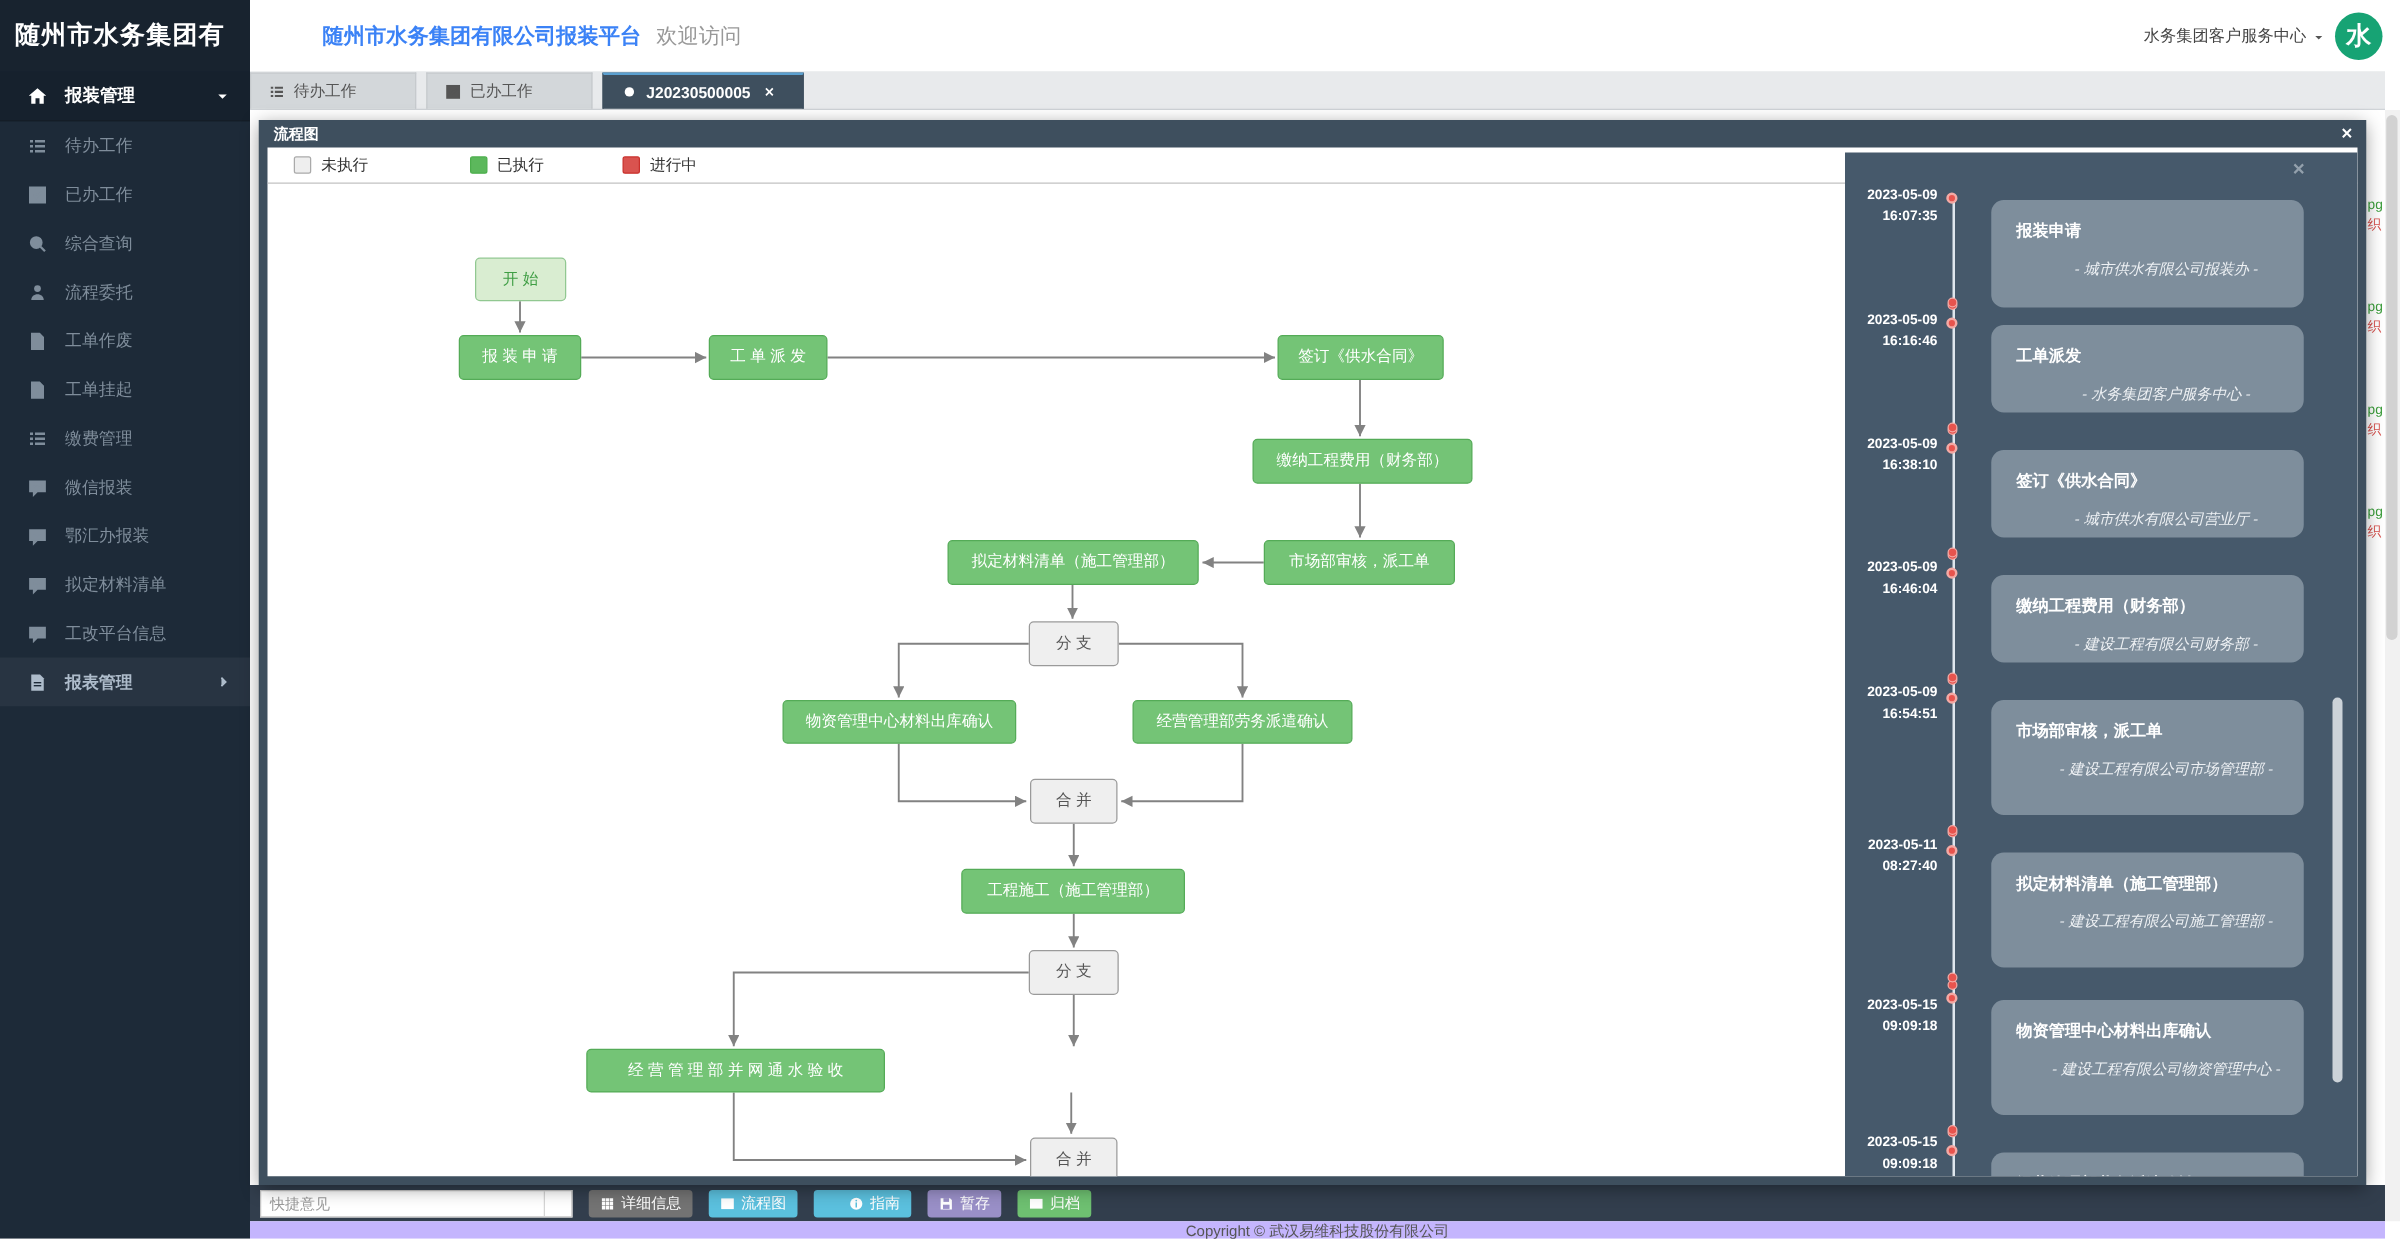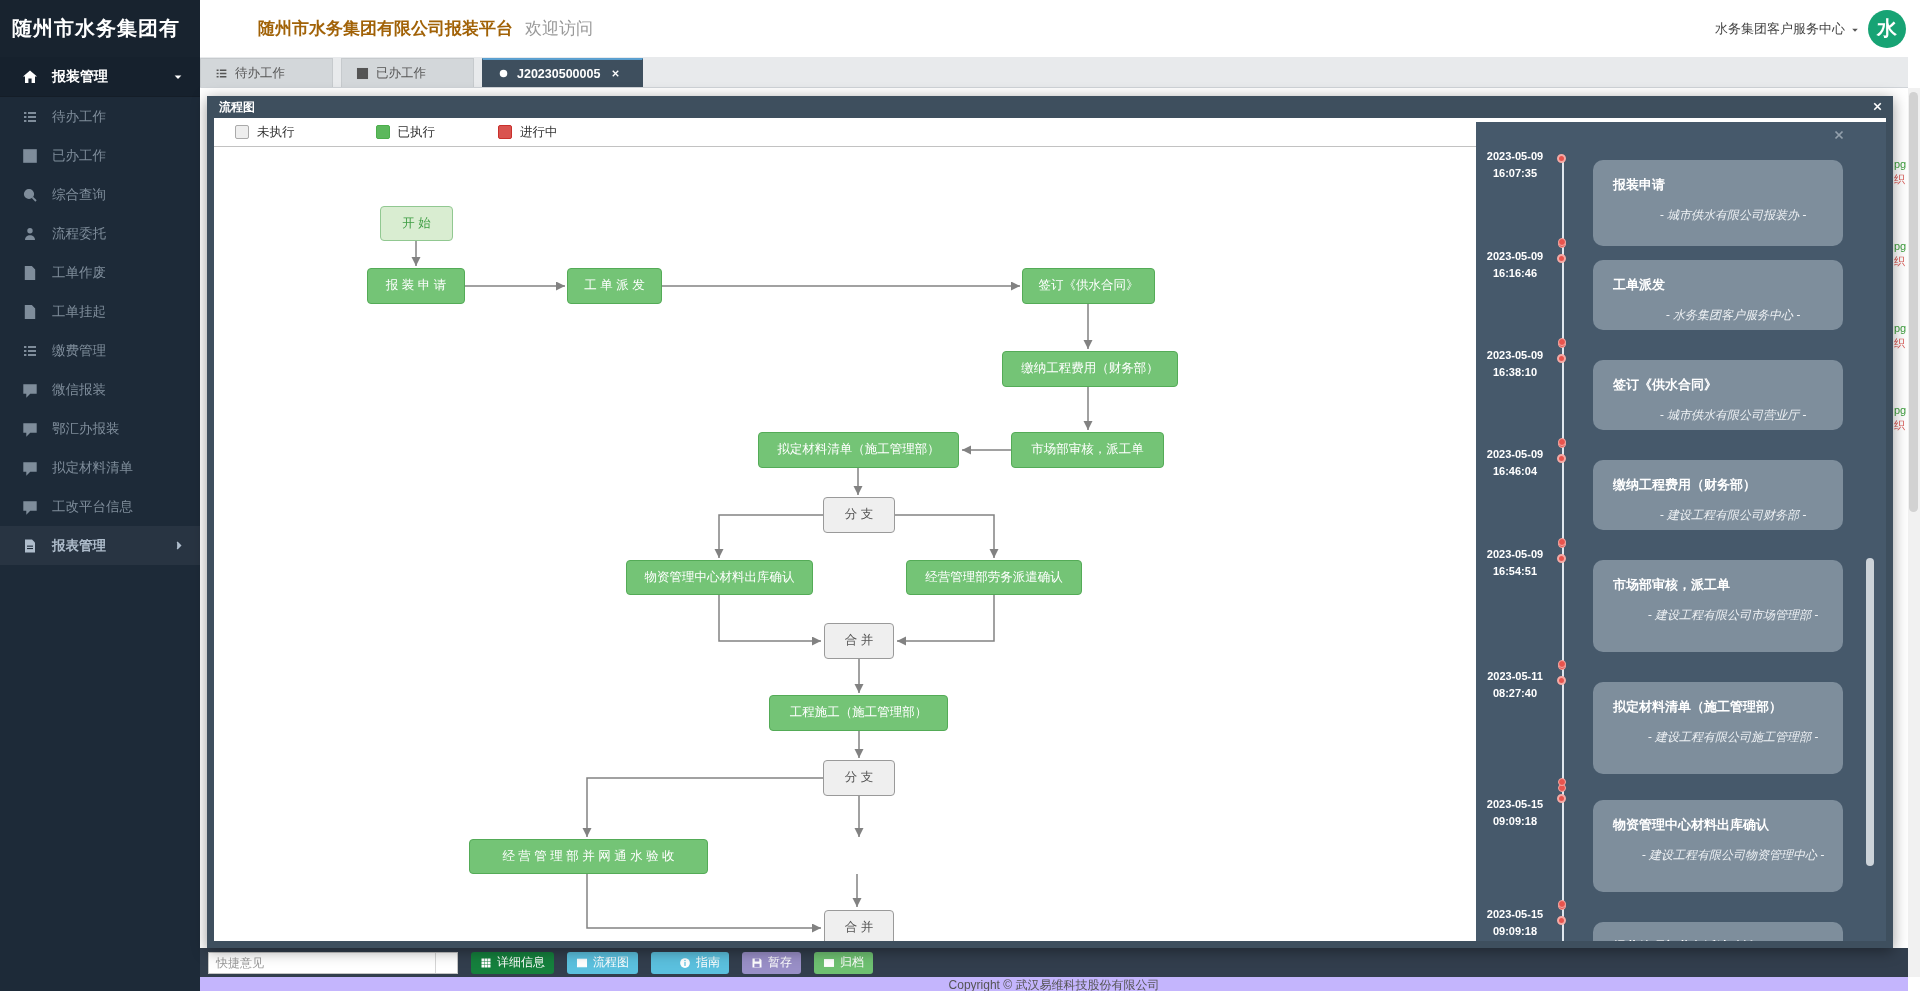--- a/index.html
+++ b/index.html
@@ -15,21 +15,21 @@
   .side-item .icon { width:16px; height:16px; margin-right:14px; flex:none; }
   .side-item.hdr { height:40px; color:#fff; font-size:14px; font-weight:bold; background:#16212d; border-bottom:1px solid #141d27; }
   .side-item.hdr .carat { margin-left:auto; margin-right:16px; width:12px; height:12px; }
   .side-item.report { background:rgba(255,255,255,.05); color:#aebccb; font-weight:bold; }
   .side-item.report .chev { margin-left:auto; margin-right:16px; width:11px; height:11px; }
   .icon svg { width:100%; height:100%; fill:currentColor; display:block; }
 
   
   #topbar { position:absolute; left:200px; top:0; width:1720px; height:57px; background:#fff; z-index:4;
     display:flex; align-items:center; }
-  #page-title { font-size:17px; font-weight:bold; color:#a16207; margin-left:58px; }
+  #page-title { font-size:17px; font-weight:bold; color:#3b82f6; margin-left:58px; }
   #welcome { font-size:17px; color:#999; margin-left:12px; }
   #usermenu { margin-left:auto; margin-right:14px; display:flex; align-items:center; cursor:pointer; }
   #username { font-size:13px; color:#444; }
   #usermenu .carat { width:10px; height:10px; color:#555; margin:2px 8px 0 5px; }
   #avatar { width:38px; height:38px; border-radius:50%; background:#17a374; color:#fff;
     font-size:20px; font-weight:bold; display:flex; align-items:center; justify-content:center; }
 
   
   #tabbar { position:absolute; left:200px; top:57px; width:1708px; height:31px; background:#e8eaec;
     border-bottom:1px solid #d0d4d8; display:flex; align-items:flex-end; z-index:4; }
@@ -79,21 +79,21 @@
   .fnode.start { background:#d9edd1; border:1px solid #91c891; color:#3f9e44; }
   .fnode.gateway { background:#efefef; border:1px solid #9a9a9a; color:#555; cursor:default; }
 
   
   #tpanel { position:absolute; left:1262px; top:4px; width:410px; height:819px; background:#46596b; overflow:hidden; }
   #tpanel-collapse { position:absolute; right:40px; top:6px; width:14px; height:14px; color:#93a0ac; cursor:pointer; }
   #tline { position:absolute; left:86px; top:26px; width:2px; background:#dfe7ee; }
   .tdot { position:absolute; left:81px; width:9px; height:9px; border-radius:50%; background:#e8544e; border:2px solid #f4aaa5; }
   .tdot.small { left:82px; width:8px; height:8px; border-width:1.5px; }
   .tdotted { position:absolute; left:86px; width:0; border-left:2px dotted #e8544e; }
-  .tstamp { position:absolute; left:4px; width:70px; text-align:center; color:#fff; font-size:11px; font-weight:bold; }
+  .tstamp { position:absolute; left:4px; width:70px; text-align:right; color:#fff; font-size:11px; font-weight:bold; }
   .tstamp .tdate { display:block; }
   .tstamp .ttime { display:block; margin-top:5px; }
   .tcard { position:absolute; left:117px; width:250px; background:#7e8e9c; border-radius:10px; padding:16px 18px 10px 20px; }
   .tcard .ttitle { color:#fff; font-size:13px; font-weight:bold; }
   .tcard .torg { color:#eef1f4; font-size:12px; font-style:italic; margin-top:12px; text-align:center; padding-left:28px; line-height:19px; }
   #tpanel-scroll { position:absolute; left:390px; top:436px; width:8px; height:308px; background:#ccd3d9; border-radius:4px; }
 </style>
 </head>
 <body>
 
@@ -300,21 +300,21 @@
   <div id="content-bg"></div>
 
   <div id="bottom-bar">
     <div id="quick-select">
       <span>快捷意见</span>
       <span class="arrowbox">
           <span class="icon"></span>
         </span>
     </div>
     <div id="bbuttons" style="display: flex;">
-        <button class="bbtn" style="background: #15803d;">
+        <button class="bbtn" style="background: #737373;">
           <span class="icon">
             <svg viewBox="0 0 16 16">
               <path d="M2 2h3.6v3.6H2zm4.2 0h3.6v3.6H6.2zm4.2 0H14v3.6h-3.6zM2 6.2h3.6v3.6H2zm4.2 0h3.6v3.6H6.2zm4.2 0H14v3.6h-3.6zM2 10.4h3.6V14H2zm4.2 0h3.6V14H6.2zm4.2 0H14V14h-3.6z"></path>
             </svg>
           </span>
           <span>详细信息</span>
         </button>
         <button class="bbtn" style="background: rgb(91, 192, 222);">
           <span class="icon">
             <svg viewBox="0 0 16 16" fill="none" stroke="currentColor" stroke-width="1.4">

